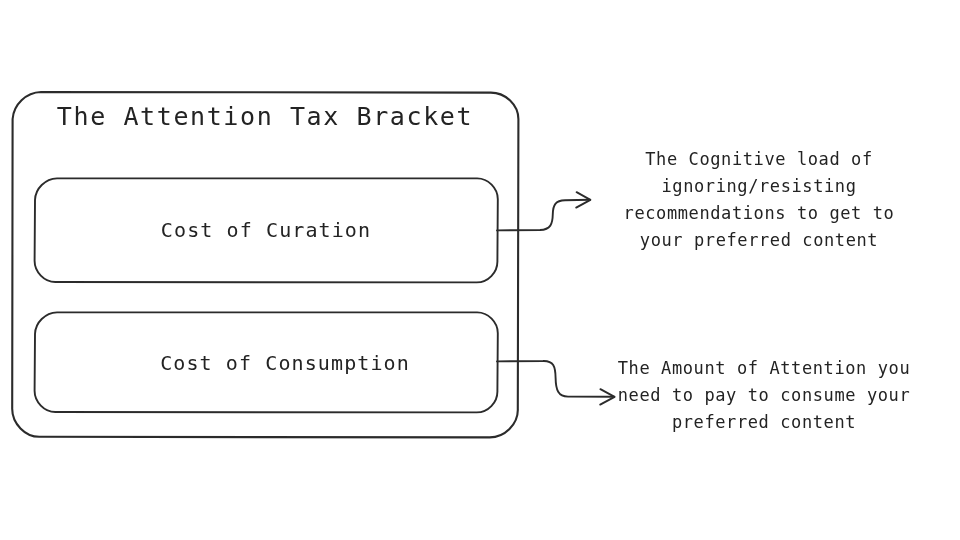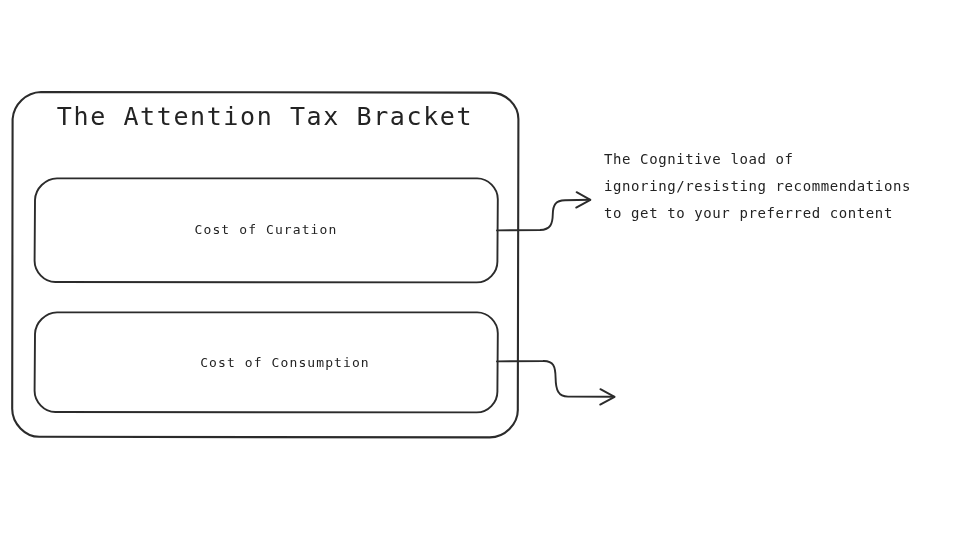--- a/index.html
+++ b/index.html
@@ -59,41 +59,42 @@
     width: 506px;
     text-align: center;
     font-size: 25px;
     letter-spacing: 1.6px;
     line-height: 32px;
   }
 
   .box-label {
     position: absolute;
     text-align: center;
-    font-size: 13px;
+    font-size: 20px;
     letter-spacing: 1.1px;
     line-height: 24px;
     color: #232323;
     white-space: pre;
   }
   #label-curation {
     left: 35px;
     top: 218px;
     width: 462px;
   }
   #label-consumption {
     left: 35px;
     top: 351px;
     width: 462px;
     margin-left: 19px;
   }
 
   .annotation {
     position: absolute;
-    font-size: 14px;
+    text-align: center;
+    font-size: 17px;
     letter-spacing: 0.6px;
     line-height: 27px;
     color: #232323;
   }
   #annotation-1 {
     left: 604px;
     top: 146px;
     width: 310px;
   }
   #annotation-2 {
@@ -160,14 +161,15 @@
   </svg>
 
   <div class="txt" id="title">The Attention Tax Bracket</div>
 
   <div class="box-label" id="label-curation">Cost of Curation</div>
 
   <div class="box-label" id="label-consumption">Cost of Consumption</div>
 
   <div class="annotation" id="annotation-1">The Cognitive load of ignoring/resisting recommendations to get to your preferred content</div>
 
+  <div class="annotation" id="annotation-2">The Amount of Attention you need to pay to consume your preferred content</div>
 
 </div>
 
 </body></html>

